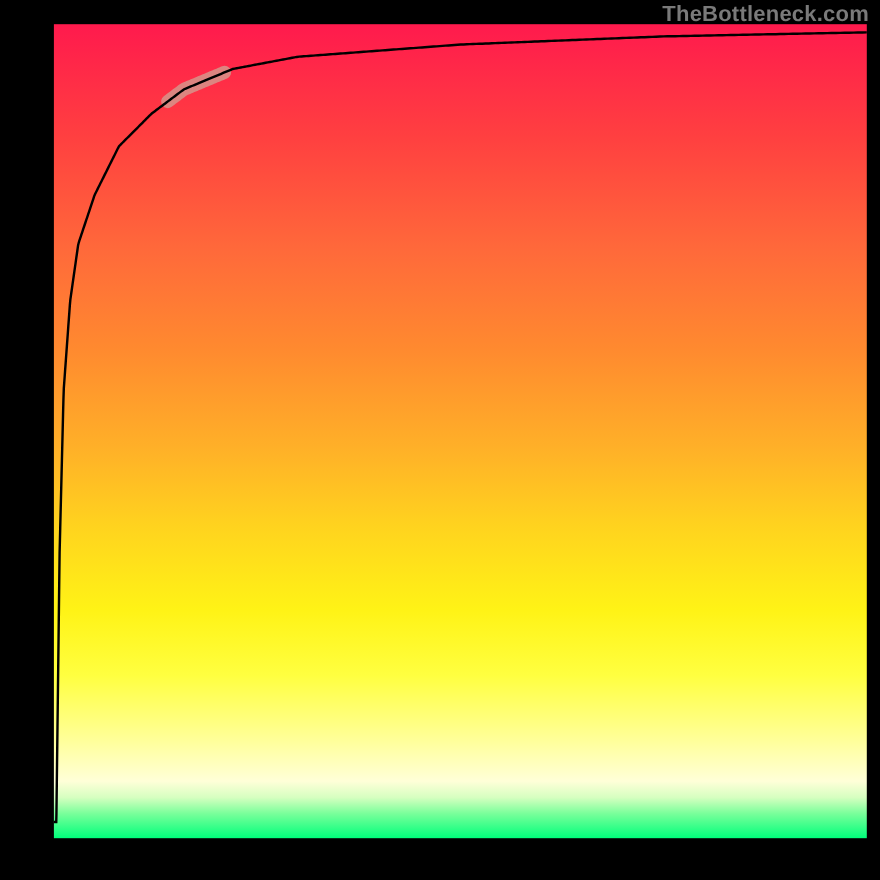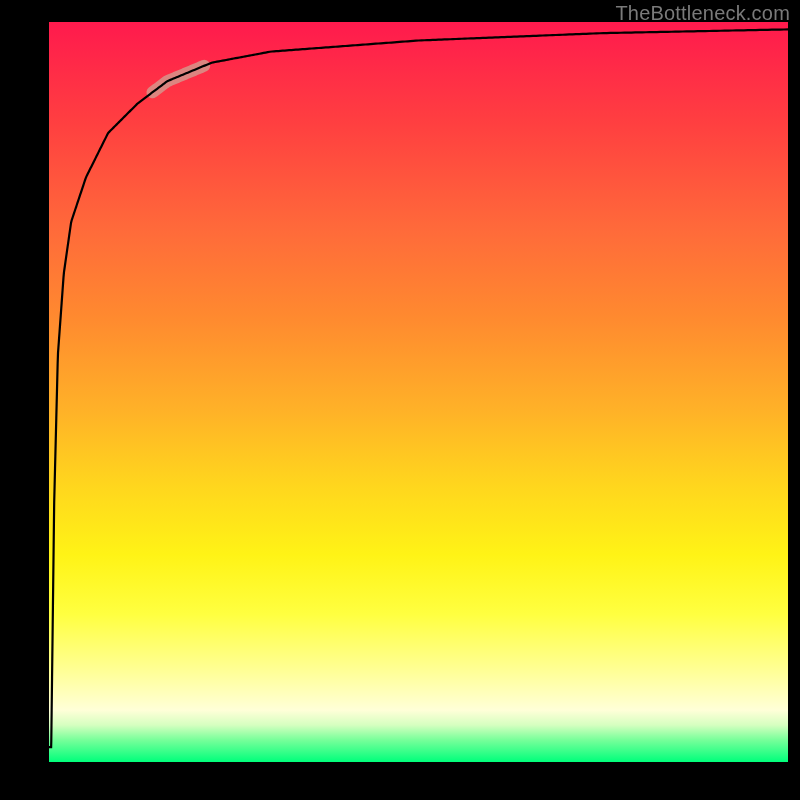--- a/index.html
+++ b/index.html
@@ -40,21 +40,21 @@
     width: 739px;
     height: 740px;
     pointer-events: none;
   }
   .attribution {
     position: absolute;
     top: 2px;
     right: 10px;
     color: #7a7a7a;
     font-size: 20px;
-    font-weight: 400;
+    font-weight: 700;
     letter-spacing: 0.2px;
     margin-left: 38px;
   }
 </style>
 </head>
 <body>
 
 <div class="plot-area"></div>
 
 <svg class="curve-svg" viewBox="0 0 739 740" preserveAspectRatio="none">

